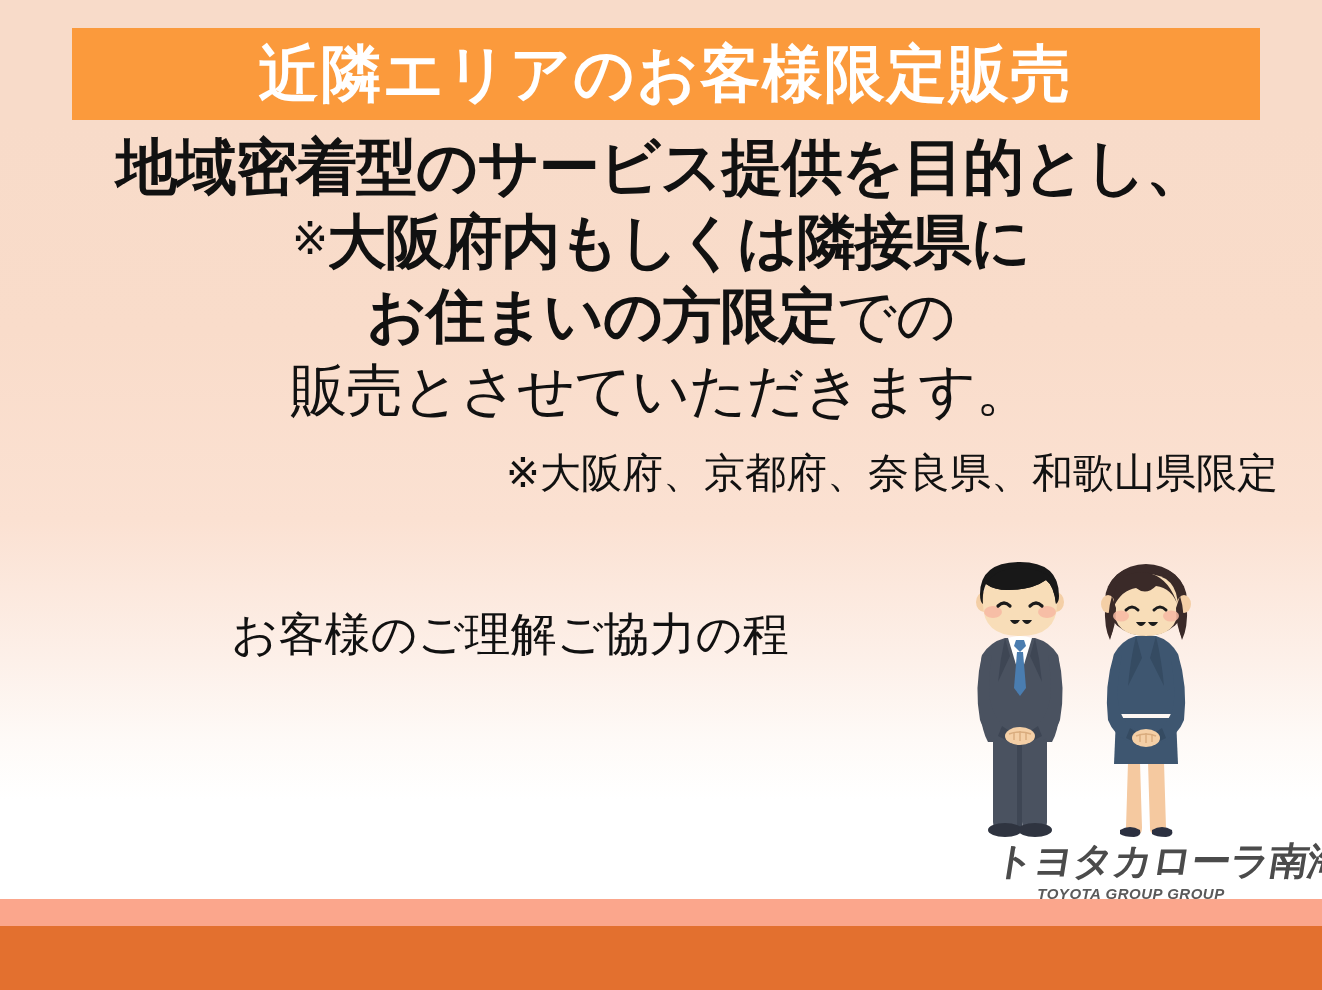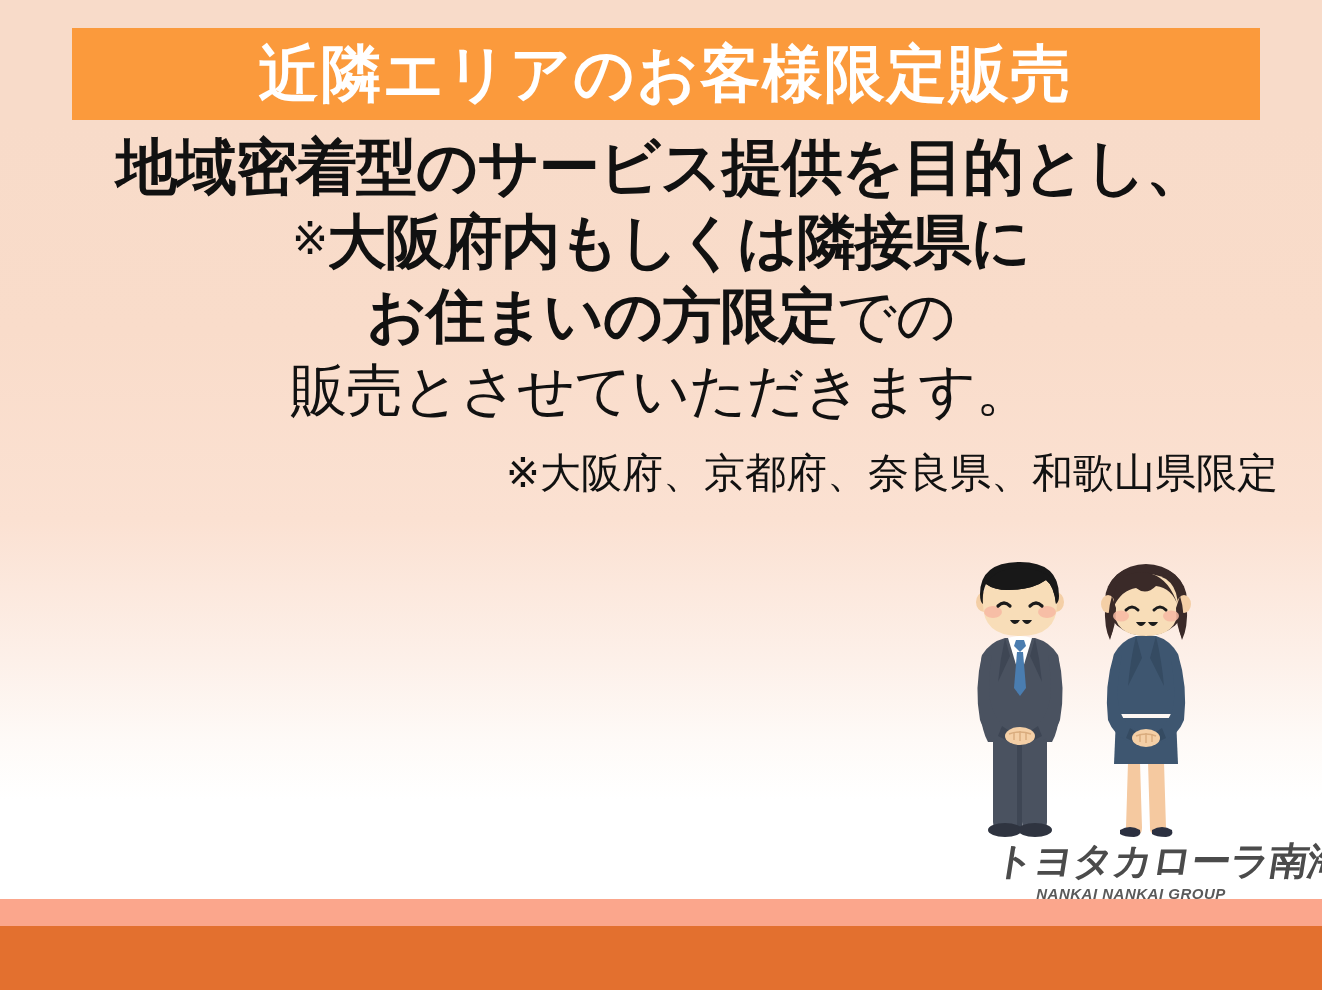--- a/index.html
+++ b/index.html
@@ -194,20 +194,21 @@
     <div class="line l4">販売とさせていただきます。</div>
 
     <div id="note-line">※大阪府、京都府、奈良県、和歌山県限定</div>
   </div>
 
   <div id="banner">
     <div id="banner-text">近隣エリアのお客様限定販売</div>
   </div>
 
   <div id="lower-block">
+    <div class="lower-line">お客様のご理解ご協力の程</div>
   </div>
 
   <div id="illustration">
     <svg width="270" height="290" viewBox="0 0 270 290" xmlns="http://www.w3.org/2000/svg">
 
       <g>
 
         <path d="M33 170 L33 262 Q33 268 38 268 L54 268 Q58 268 58 262 L58 176 Z" fill="#4a5260"></path>
         <path d="M62 176 L62 262 Q62 268 66 268 L82 268 Q87 268 87 262 L87 170 Z" fill="#4a5260"></path>
         <rect x="57" y="172" width="5" height="96" fill="#3e4654"></rect>
@@ -300,19 +301,19 @@
         <path d="M64 44 Q70 38 76 44" stroke="#1b1b1b" stroke-width="3" fill="none" stroke-linecap="round"></path>
 
         <path d="M46 56 Q51 64 56 56 Z" fill="#1b1b1b"></path>
         <path d="M58 56 Q63 64 68 56 Z" fill="#1b1b1b"></path>
       </g>
     </svg>
   </div>
 
   <div id="logo">
     <div id="logo-ja">トヨタカローラ南海</div>
-    <div id="logo-en">NANKAI NANKAI GROUP</div>
+    <div id="logo-en">TOYOTA GROUP GROUP</div>
   </div>
 
   <div id="bar-light"></div>
   <div id="bar-dark"></div>
 
 </div>
 
 </body></html>

